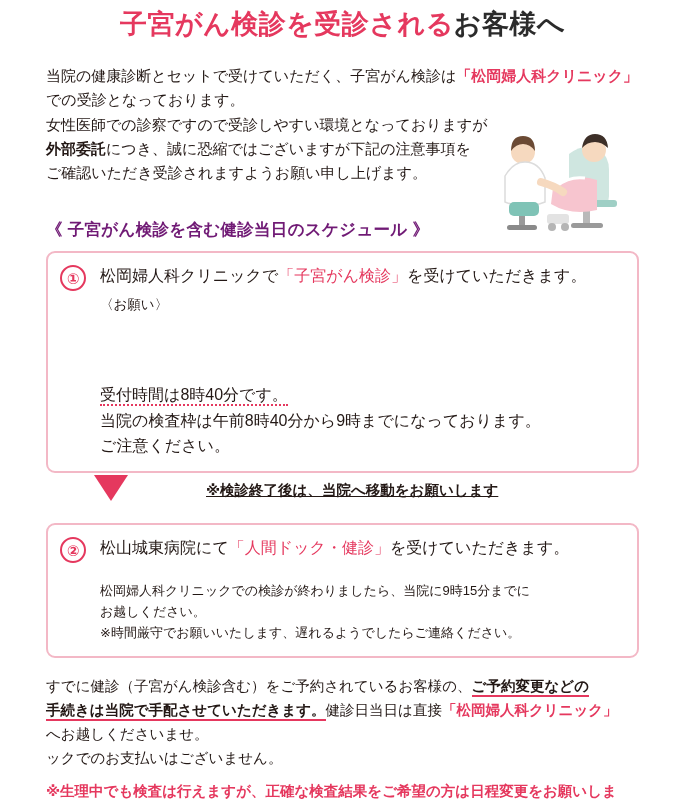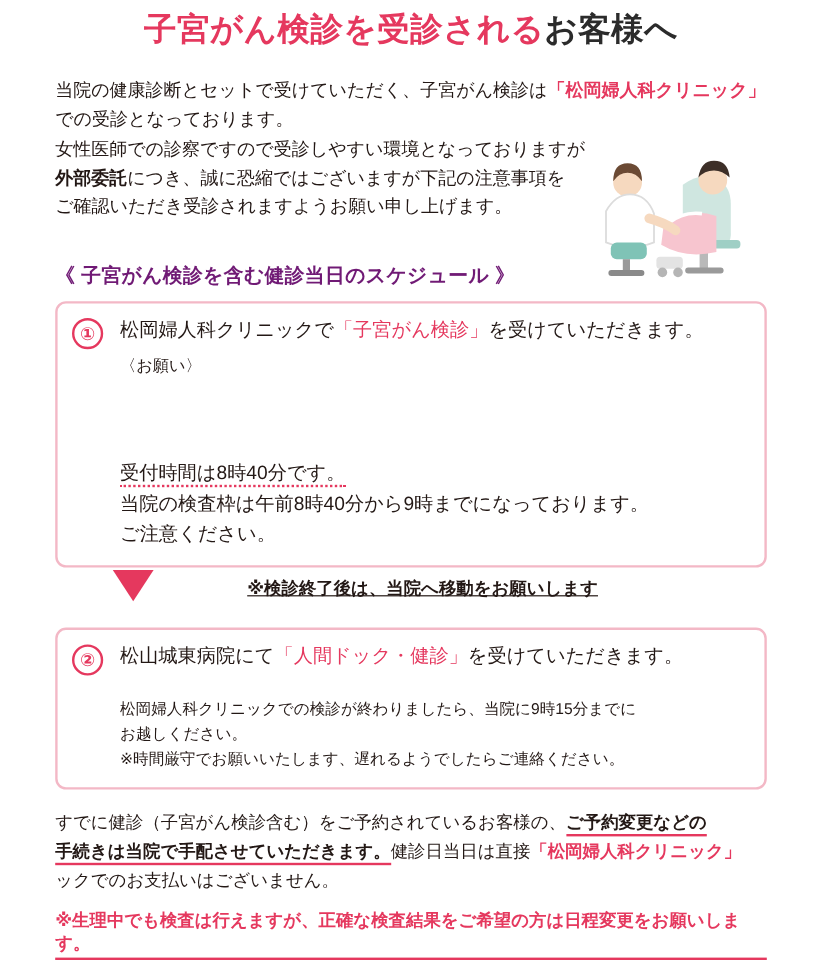--- a/index.html
+++ b/index.html
@@ -255,20 +255,21 @@
     <div class="step2-body">
       <div>松岡婦人科クリニックでの検診が終わりましたら、当院に9時15分までに</div>
       <div>お越しください。</div>
       <div>※時間厳守でお願いいたします、遅れるようでしたらご連絡ください。</div>
     </div>
   </div>
 
   <div class="closing">
     <div><span>すでに健診（子宮がん検診含む）をご予約されているお客様の、</span><span class="uline">ご予約変更などの</span></div>
     <div><span class="uline">手続きは当院で手配させていただきます。</span><span>健診日当日は直接</span><span class="pink-quote">「松岡婦人科クリニック」</span></div>
+    <div>へお越しくださいませ。</div>
     <div>ックでのお支払いはございません。</div>
   </div>
 
   <div>
     <span class="final-note">※生理中でも検査は行えますが、正確な検査結果をご希望の方は日程変更をお願いします。</span>
   </div>
 
 </div>
 
 </body></html>

